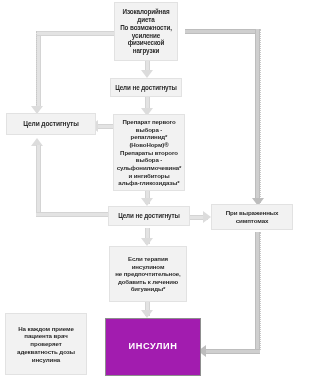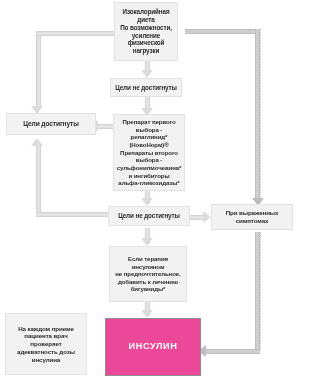--- a/index.html
+++ b/index.html
@@ -31,21 +31,21 @@
     font-weight: bold;
     letter-spacing: -0.1px;
     padding: 2px 3px;
   }
   .node .txt {
     display: block;
     white-space: pre-line;
   }
 
   .node.shaded {
-    background: #ec4899;
+    background: #a21caf;
     border: 1px solid #8d8d8d;
     color: #ffffff;
   }
 
   
   .line-v {
     position: absolute;
     width: 5px;
     background: #e3e3e3;
     border-left: 1px solid #d4d4d4;

